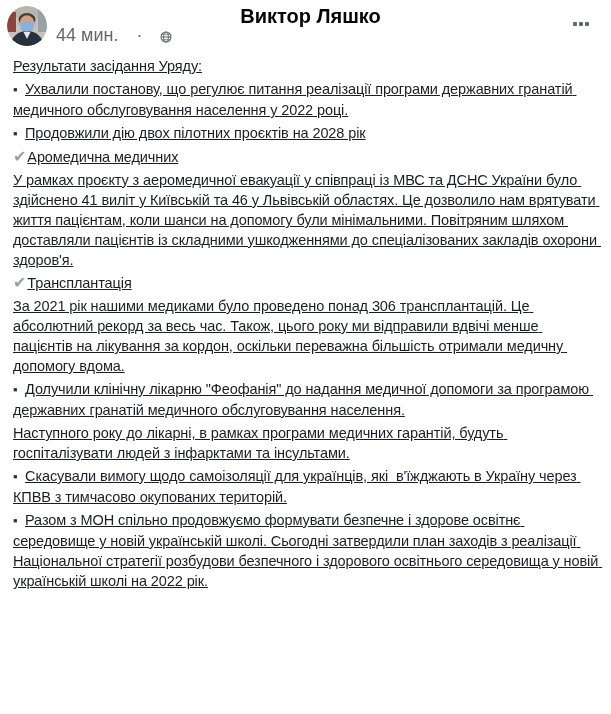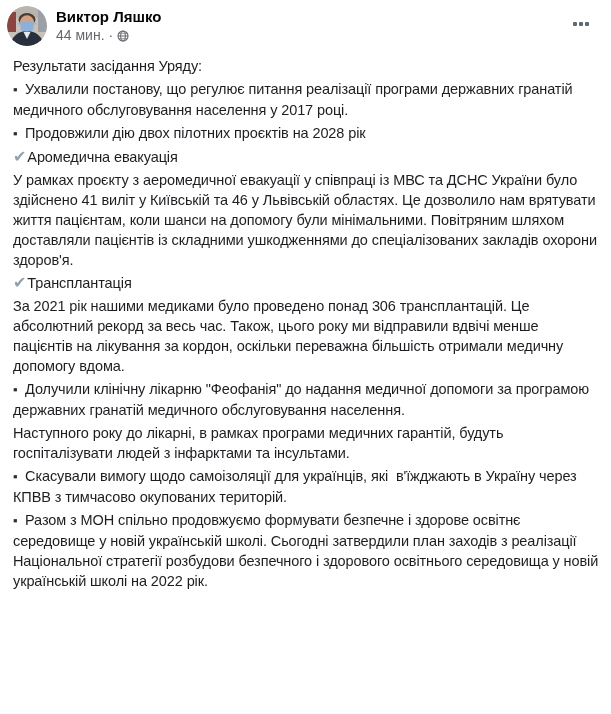--- a/index.html
+++ b/index.html
@@ -18,26 +18,26 @@
     height:46px;box-sizing:border-box;
   }
   .avatar{
     width:40px;height:40px;border-radius:50%;
     overflow:hidden;flex:0 0 40px;cursor:pointer;
     box-shadow:inset 0 0 0 1px rgba(0,0,0,.08);
   }
   .avatar svg{display:block;}
   .header-info{margin-left:9px;flex:1;min-width:0;}
   .author-name{
-    font-size:15px;font-weight:700;color:#050505;
-    line-height:19px;margin-top:1px;cursor:pointer;
+    font-size:20px;font-weight:700;color:#050505;
+    line-height:19px;margin-top:1px;cursor:pointer;text-align:center;
   }
   .meta-row{
-    display:flex;align-items:center;gap:4px;
-    font-size:14px;color:#65676b;line-height:16px;margin-top:1px;
+    display:flex;align-items:center;gap:18px;
+    font-size:18px;color:#65676b;line-height:16px;margin-top:1px;
   }
   .timestamp{cursor:pointer;}
   .dot-sep{color:#65676b;}
   .globe{width:12px;height:12px;display:inline-block;}
   .menu-button{
     width:32px;height:32px;border-radius:50%;
     display:flex;align-items:center;justify-content:center;
     cursor:pointer;margin-top:2px;
   }
   .ellipsis{display:flex;gap:2.5px;}
@@ -46,21 +46,21 @@
   .post-body{
     padding:10px 12px 0 13px;
   }
   .para{
     font-size:14.5px;
     line-height:20px;
     margin:0 0 3px 0;
     letter-spacing:-0.1px;
     color:#1c1e21;
   }
-  .para-text{white-space:pre-wrap;}
+  .para-text{white-space:pre-wrap;text-decoration:underline;}
   .marker{display:inline;}
   .marker.bullet{
     font-size:13px;
     margin-right:4px;
     color:#24303c;
   }
   .marker.check{
     color:#94a1ad;
     font-size:16px;
     font-weight:700;
@@ -121,27 +121,27 @@
         </span>
     </div>
 
   </div>
 
   <div class="post-body">
       <div class="para">
     <span class="para-text">Результати засідання Уряду:</span>
   </div>
       <div class="para">
-    <span class="marker bullet">▪ </span><span class="para-text">Ухвалили постанову, що регулює питання реалізації програми державних гранатій медичного обслуговування населення у 2017 році.</span>
+    <span class="marker bullet">▪ </span><span class="para-text">Ухвалили постанову, що регулює питання реалізації програми державних гранатій медичного обслуговування населення у 2022 році.</span>
   </div>
       <div class="para">
     <span class="marker bullet">▪ </span><span class="para-text">Продовжили дію двох пілотних проєктів на 2028 рік</span>
   </div>
       <div class="para">
-    <span class="marker check">✔</span><span class="para-text">Аромедична евакуація</span>
+    <span class="marker check">✔</span><span class="para-text">Аромедична медичних</span>
   </div>
       <div class="para">
     <span class="para-text">У рамках проєкту з аеромедичної евакуації у співпраці із МВС та ДСНС України було здійснено 41 виліт у Київській та 46 у Львівській областях. Це дозволило нам врятувати життя пацієнтам, коли шанси на допомогу були мінімальними. Повітряним шляхом доставляли пацієнтів із складними ушкодженнями до спеціалізованих закладів охорони здоров'я.</span>
   </div>
       <div class="para">
     <span class="marker check">✔</span><span class="para-text">Трансплантація</span>
   </div>
       <div class="para">
     <span class="para-text">За 2021 рік нашими медиками було проведено понад 306 трансплантацій. Це абсолютний рекорд за весь час. Також, цього року ми відправили вдвічі менше пацієнтів на лікування за кордон, оскільки переважна більшість отримали медичну допомогу вдома.</span>
   </div>

